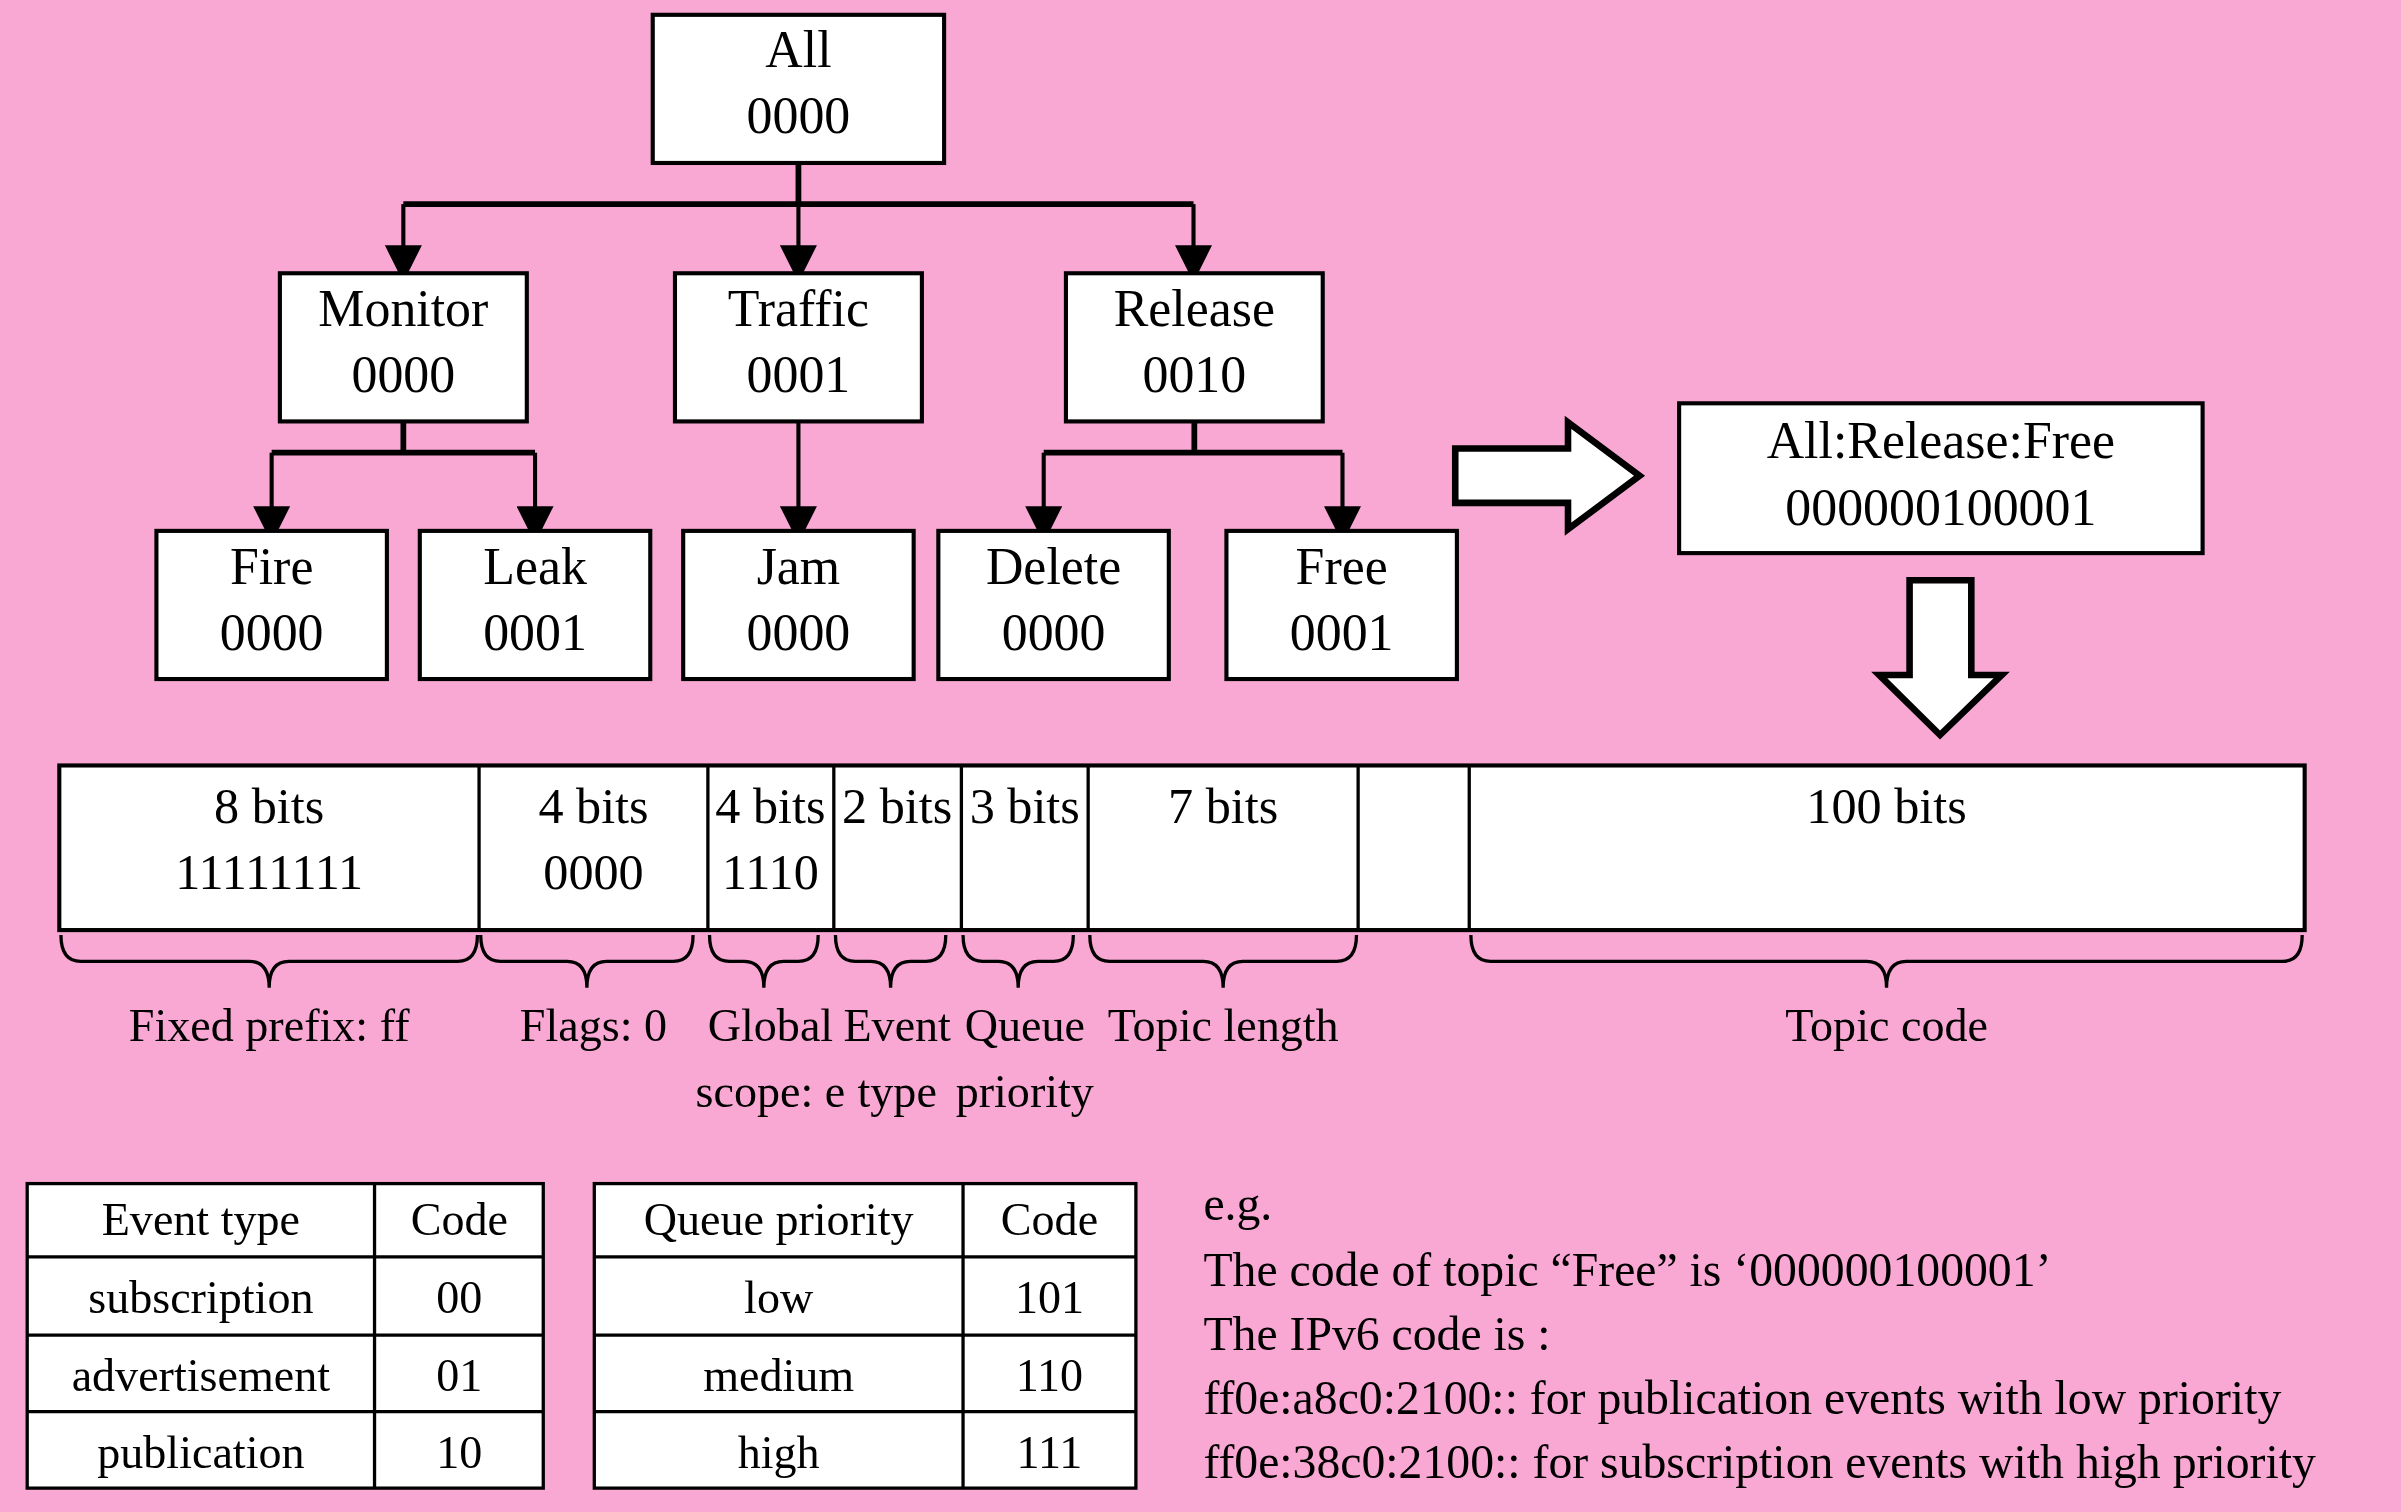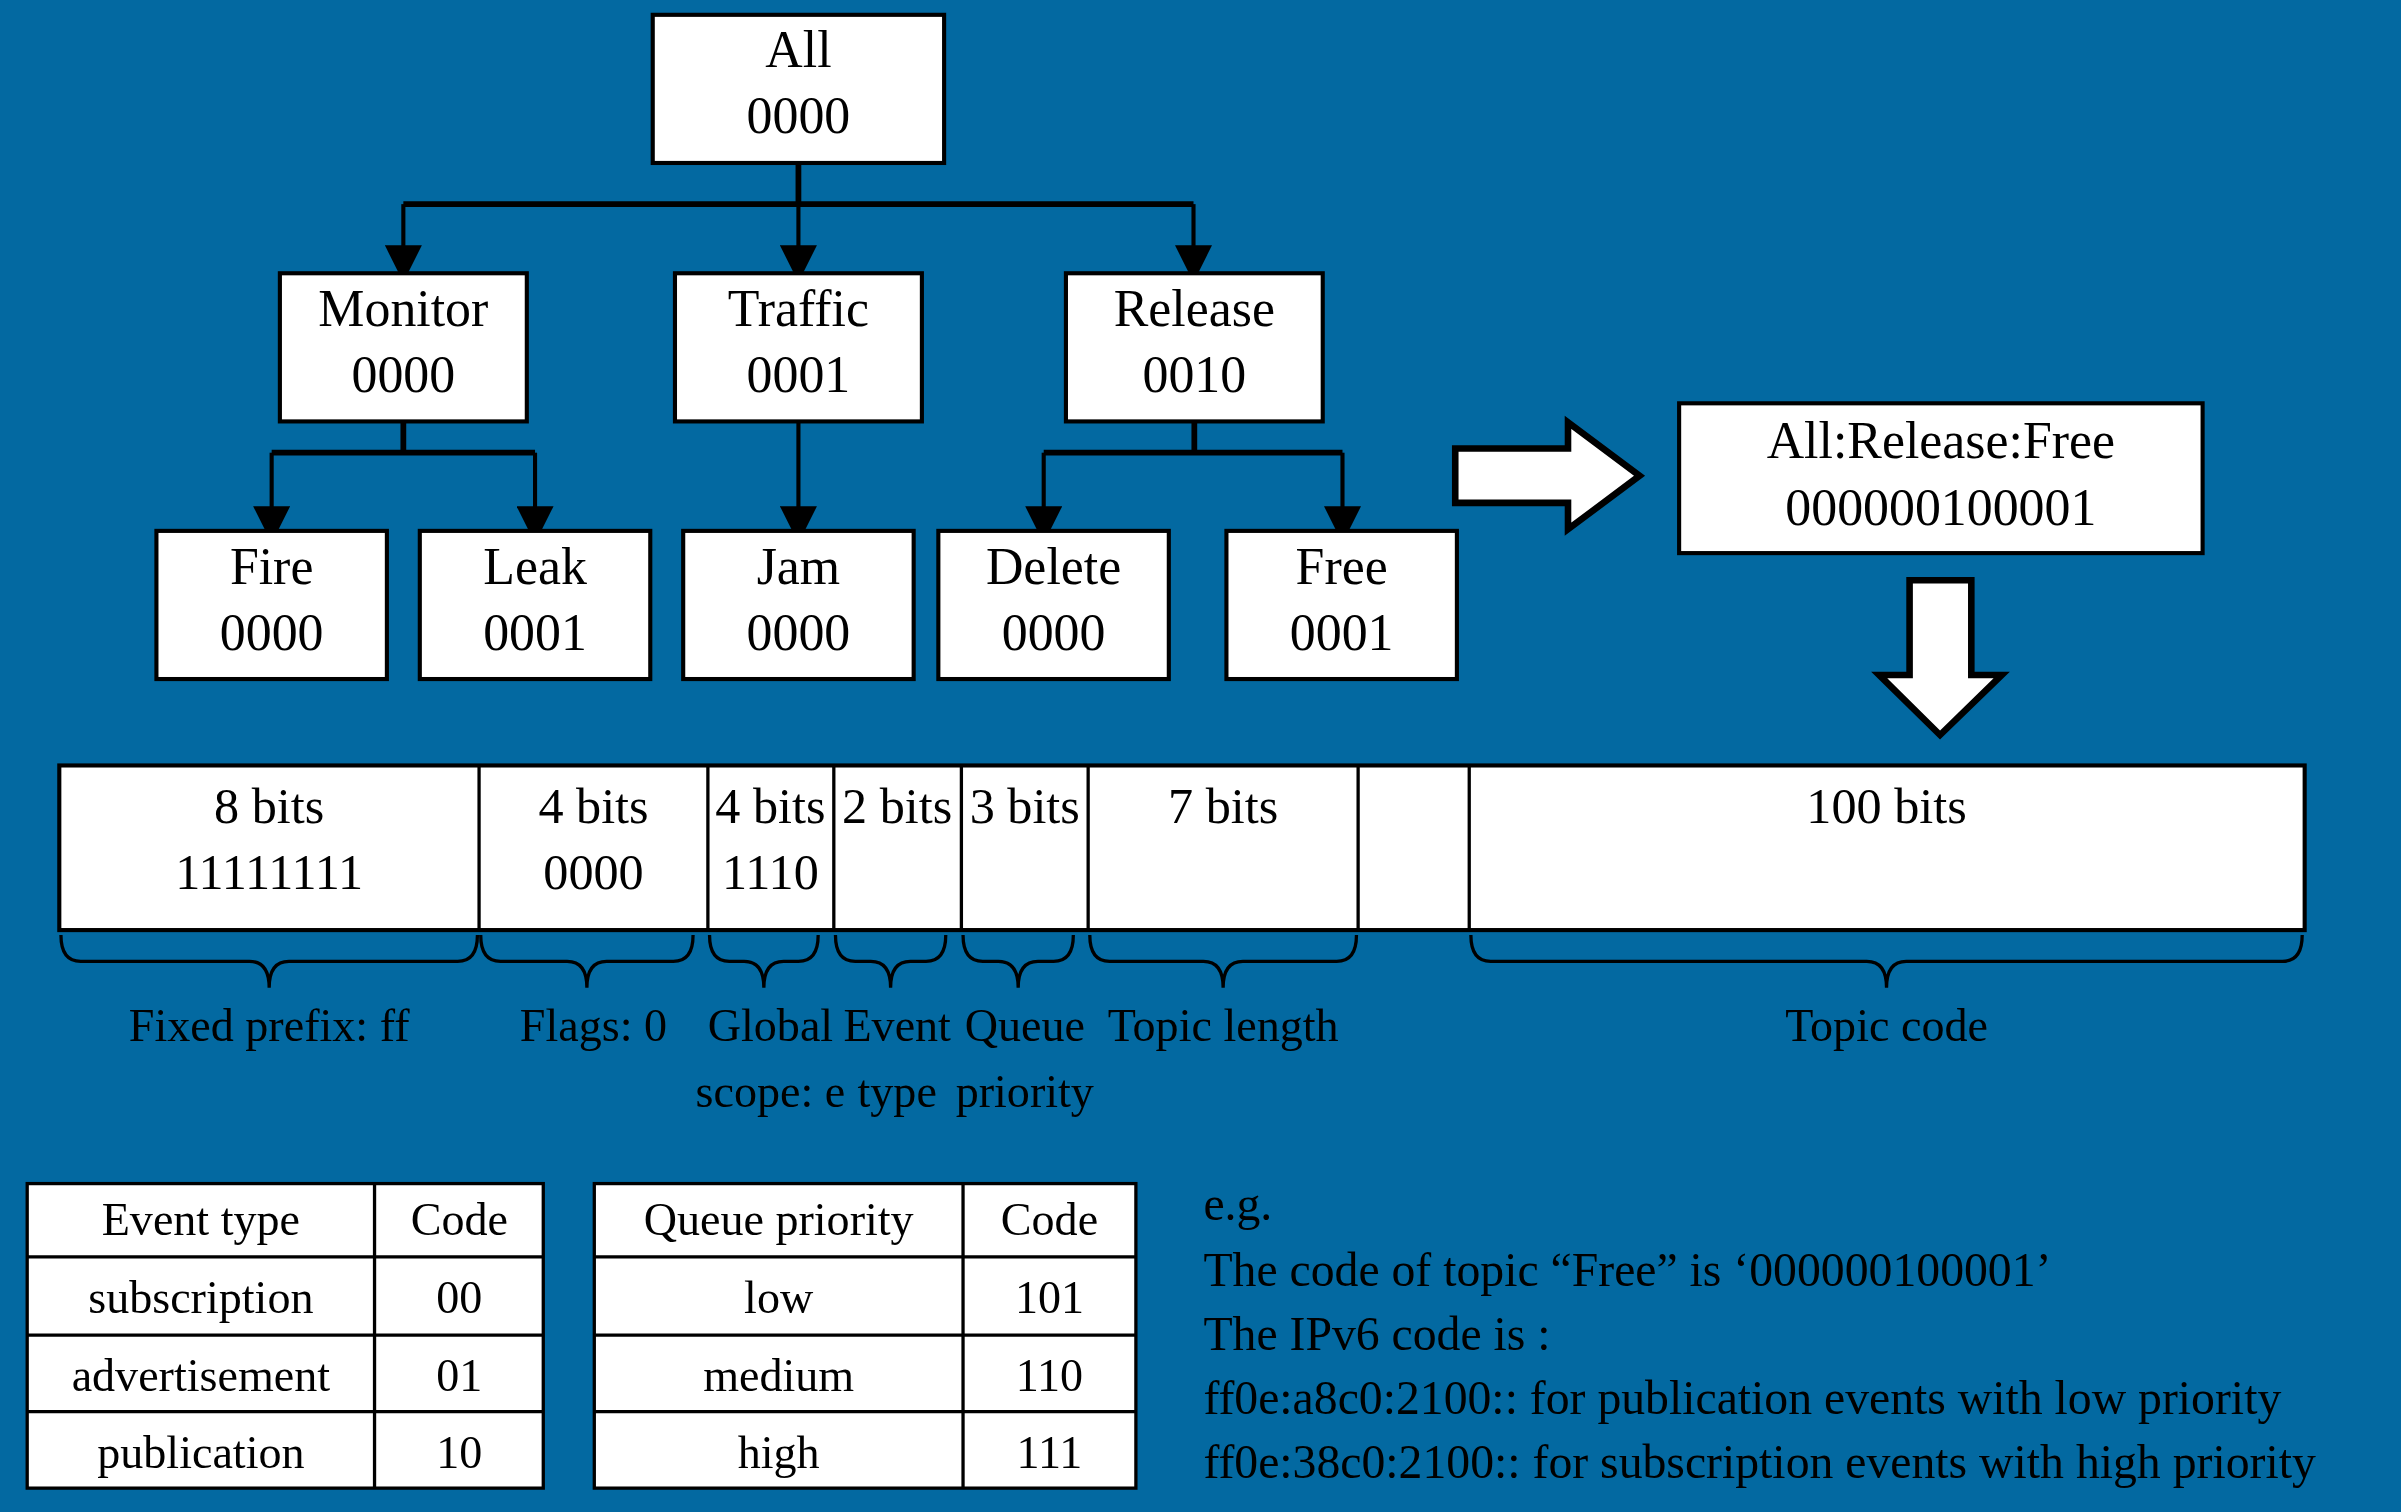--- a/index.html
+++ b/index.html
@@ -1,17 +1,17 @@
 <!DOCTYPE html>
 <html style="font-size:13px"><head>
 <meta charset="utf-8">
 <style>
   html,body{margin:0;padding:0;background:#ffffff;}
   body{width:2401px;height:1512px;font-family:"Liberation Serif","DejaVu Serif",serif;color:#000;}
-  #stage{position:relative;width:2401px;height:1512px;overflow:hidden;background:#0369a1;}
+  #stage{position:relative;width:2401px;height:1512px;overflow:hidden;background:#f9a8d4;}
   svg#diagram{position:absolute;left:0;top:0;width:2401px;height:1512px;}
   .bx{fill:#ffffff;stroke:#000000;stroke-width:5;}
   .bxthin{fill:#ffffff;stroke:#000000;stroke-width:4;}
   .ln{stroke:#000000;stroke-width:7;fill:none;}
   .lnthin{stroke:#000000;stroke-width:5;fill:none;}
   .brace{stroke:#000000;stroke-width:4;fill:none;}
   .ar{fill:#000000;}
   .hollow{fill:#ffffff;stroke:#000000;stroke-width:8;stroke-linejoin:miter;}
   text{font-family:"Liberation Serif","DejaVu Serif",serif;fill:#000;}
   .t-node{font-size:63px;text-anchor:middle;}

